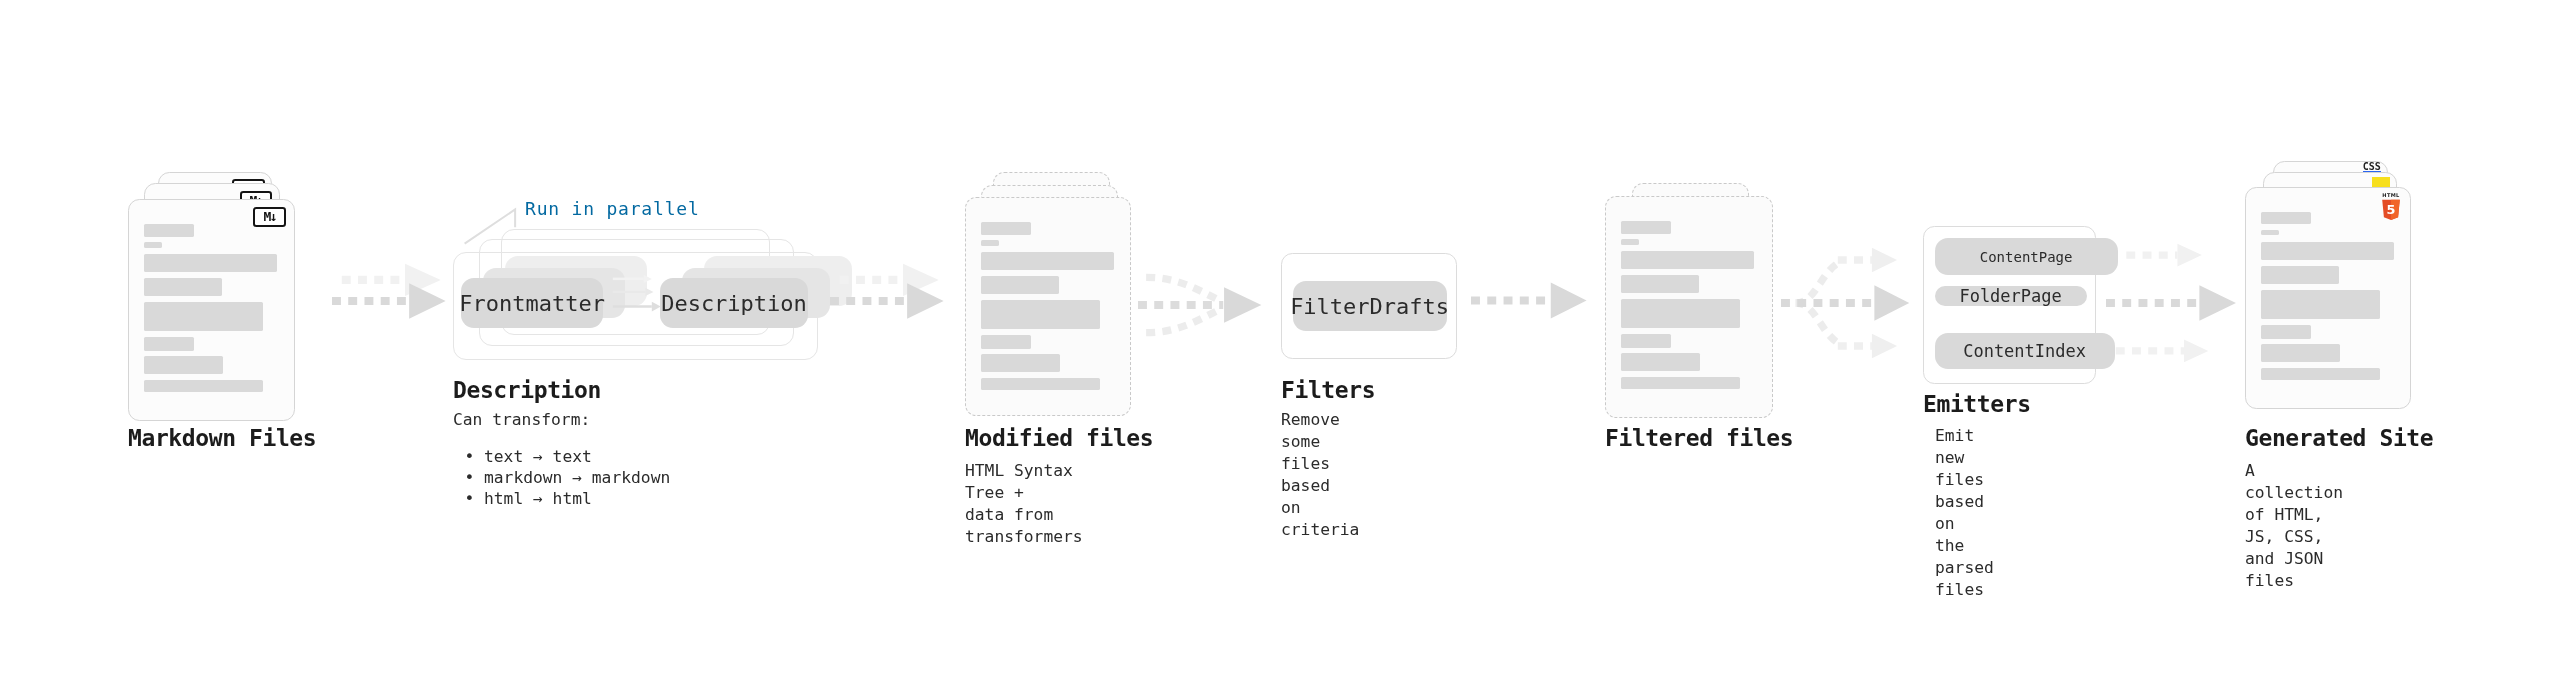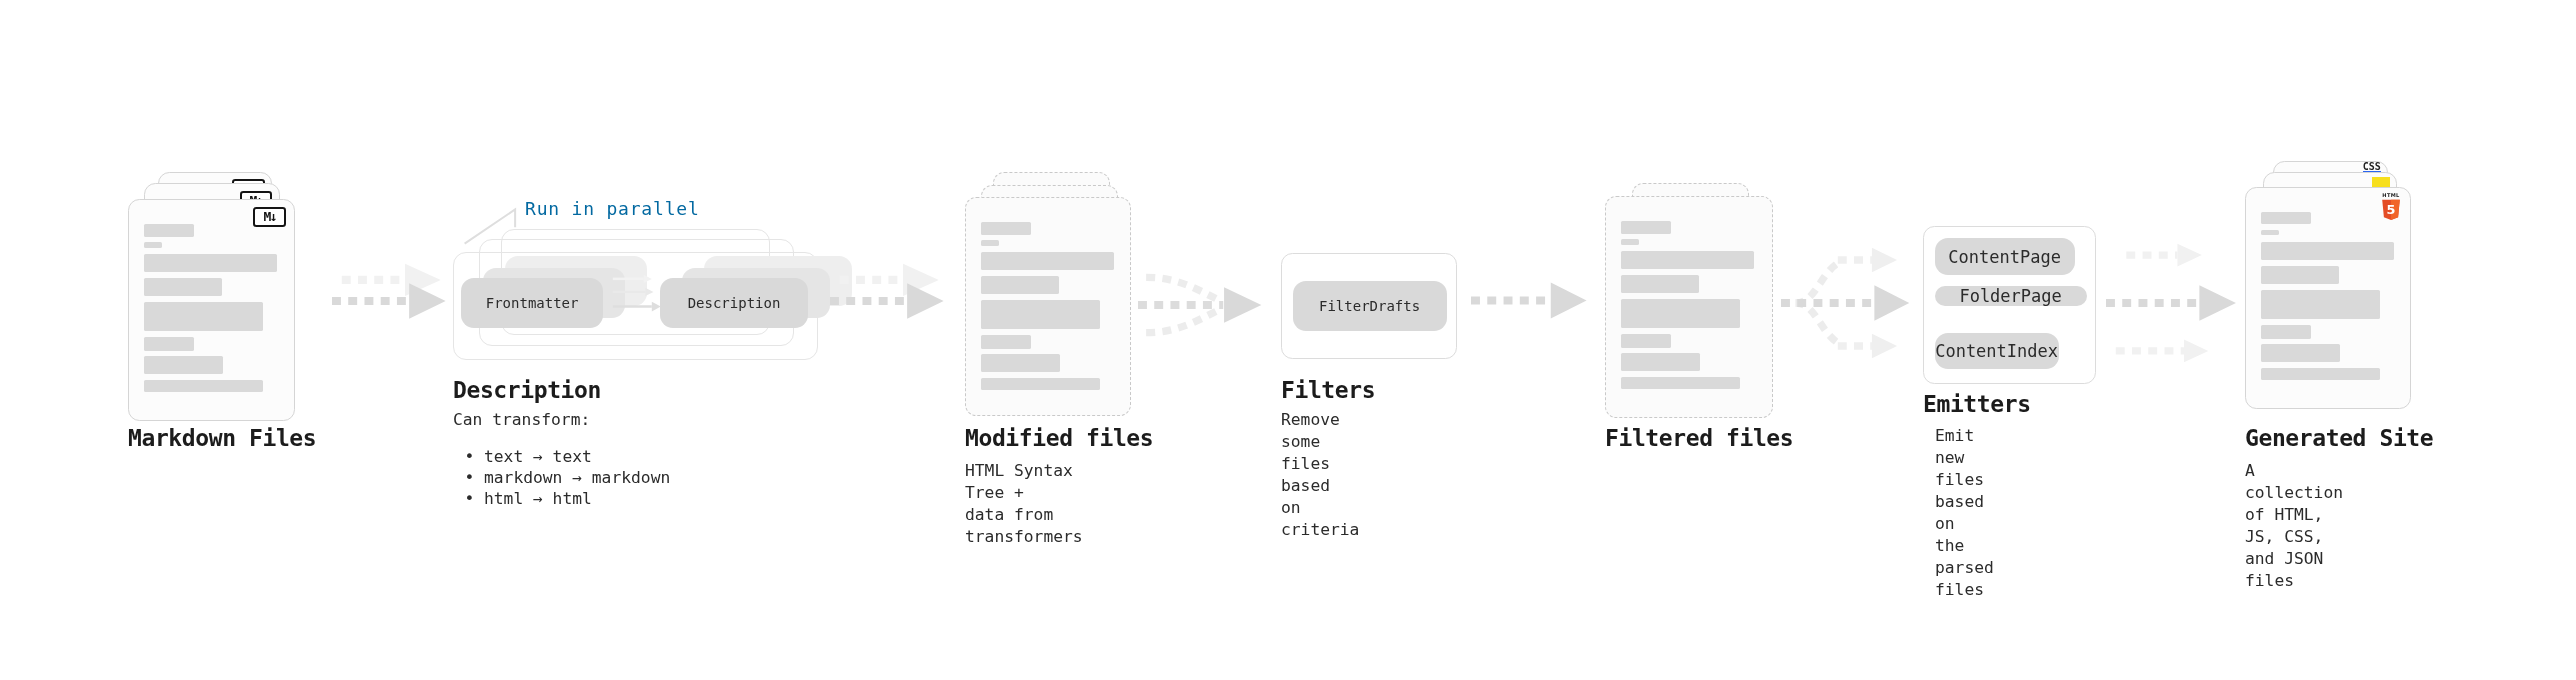--- a/index.html
+++ b/index.html
@@ -31,21 +31,21 @@
   .md-badge { position:absolute; right:8.1px; top:7.3px; width:32.5px; height:19.5px;
     border:2.4px solid #141414; border-radius:3.3px; background:#fff; color:#141414;
     font-size:13px; font-weight:700; text-align:center; line-height:15.4px; letter-spacing:-1.6px; }
   .js-badge { position:absolute; right:6.5px; top:4.1px; width:18px; height:9.8px; background:#f7df1e; }
   .css-badge { position:absolute; right:6.5px; top:1.6px; font-size:10px; font-weight:700;
     color:#222; letter-spacing:0; border-bottom:2.4px solid #2965f1; line-height:8.1px; }
   .html5 { position:absolute; right:8.1px; top:5.7px; width:22px; height:28.4px; }
 
   
   .pill { position:absolute; background:#d9d9d9; border-radius:13px; color:#2b2b2b;
-    font-size:14px; display:flex; align-items:center; justify-content:center; white-space:nowrap; }
+    font-size:22px; display:flex; align-items:center; justify-content:center; white-space:nowrap; }
   .pill.ghost1 { background:#e5e5e5; } .pill.ghost2 { background:#eeeeee; }
   .panel { position:absolute; border:1.6px solid #e5e5e5; border-radius:13px; background:transparent; }
   .obox { position:absolute; background:#ffffff; border:1.6px solid #dcdcdc; border-radius:11.4px; }
   .note { position:absolute; font-size:18px; color:#0369a1; letter-spacing:0.8px; white-space:nowrap; }
   svg { position:absolute; display:block; overflow:visible; }
 </style>
 </head>
 <body>
 
 <div id="canvas">
@@ -181,23 +181,23 @@
     <polygon points="112,7 143,22 112,37" fill="#efefef"></polygon>
     <path d="M18,75 C42,75 48,110 70,124" fill="none" stroke="#ececec" stroke-width="9" stroke-dasharray="11 9"></path>
     <line x1="70" y1="128" x2="112" y2="128" stroke="#efefef" stroke-width="9" stroke-dasharray="11 9"></line>
     <polygon points="112,113 143,128 112,143" fill="#efefef"></polygon>
     <line x1="0" y1="75" x2="112" y2="75" stroke="#d9d9d9" stroke-width="10" stroke-dasharray="11 9"></line>
     <polygon points="115,53 158,75 115,97" fill="#d9d9d9"></polygon>
   </svg>
 
   <div class="stage" style="left:1923px">
     <div class="obox" style="left:0;top:72px;width:173px;height:158px">
-      <div class="pill" style="left:10.6px;top:11.4px;width:140px;height:37px;font-size:17px">ContentPage</div>
+      <div class="pill" style="left:10.6px;top:11.4px;width:183px;height:37px;font-size:14px">ContentPage</div>
       <div class="pill" style="left:10.6px;top:59px;width:152px;height:20px;font-size:17px">FolderPage</div>
-      <div class="pill" style="left:10.6px;top:106px;width:124px;height:36px;font-size:17px">ContentIndex</div>
+      <div class="pill" style="left:10.6px;top:106px;width:180px;height:36px;font-size:17px">ContentIndex</div>
     </div>
     <div class="title" style="left:0;top:237px">Emitters</div>
     <div class="sub" style="left:12px;top:271px">Emit new files based on
 the parsed files</div>
   </div>
 
   <svg style="left:2106px;top:242px" width="134" height="122" viewBox="0 0 165 150">
     <line x1="25" y1="16" x2="88" y2="16" stroke="#f1f1f1" stroke-width="9" stroke-dasharray="11 9"></line>
     <polygon points="88,2 118,16 88,30" fill="#f1f1f1"></polygon>
     <line x1="0" y1="75" x2="112" y2="75" stroke="#d9d9d9" stroke-width="10" stroke-dasharray="11 9"></line>

